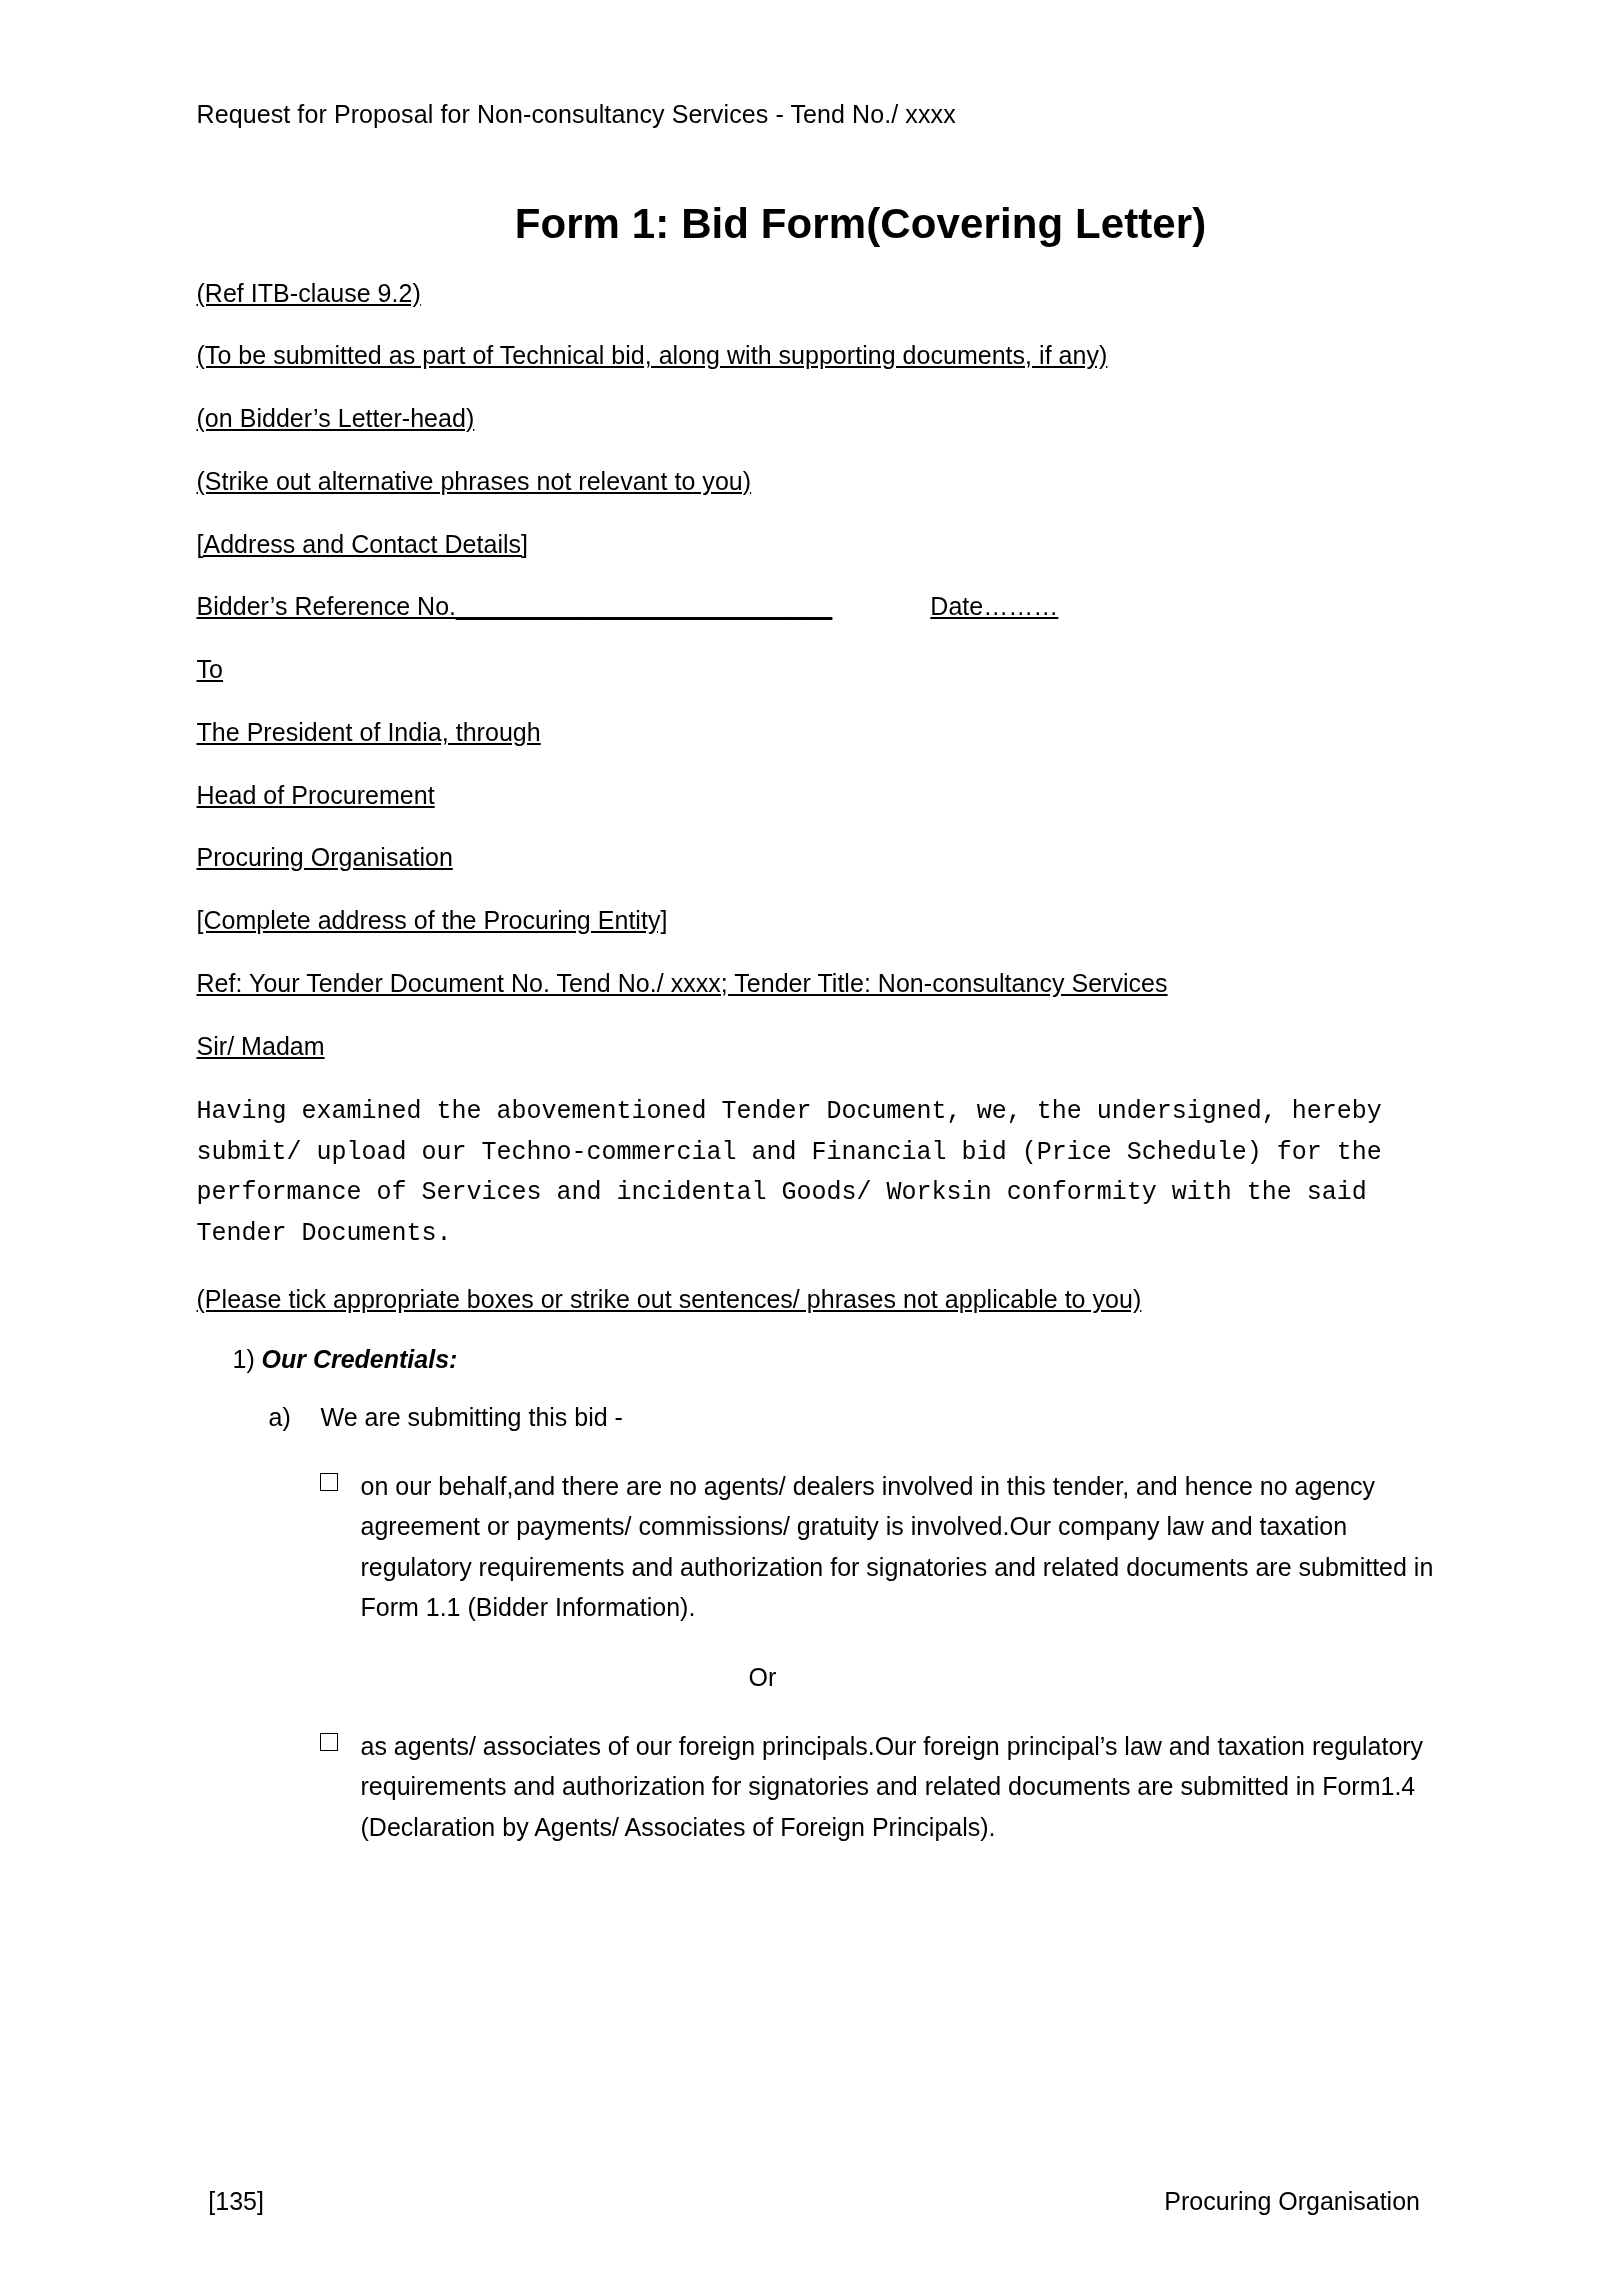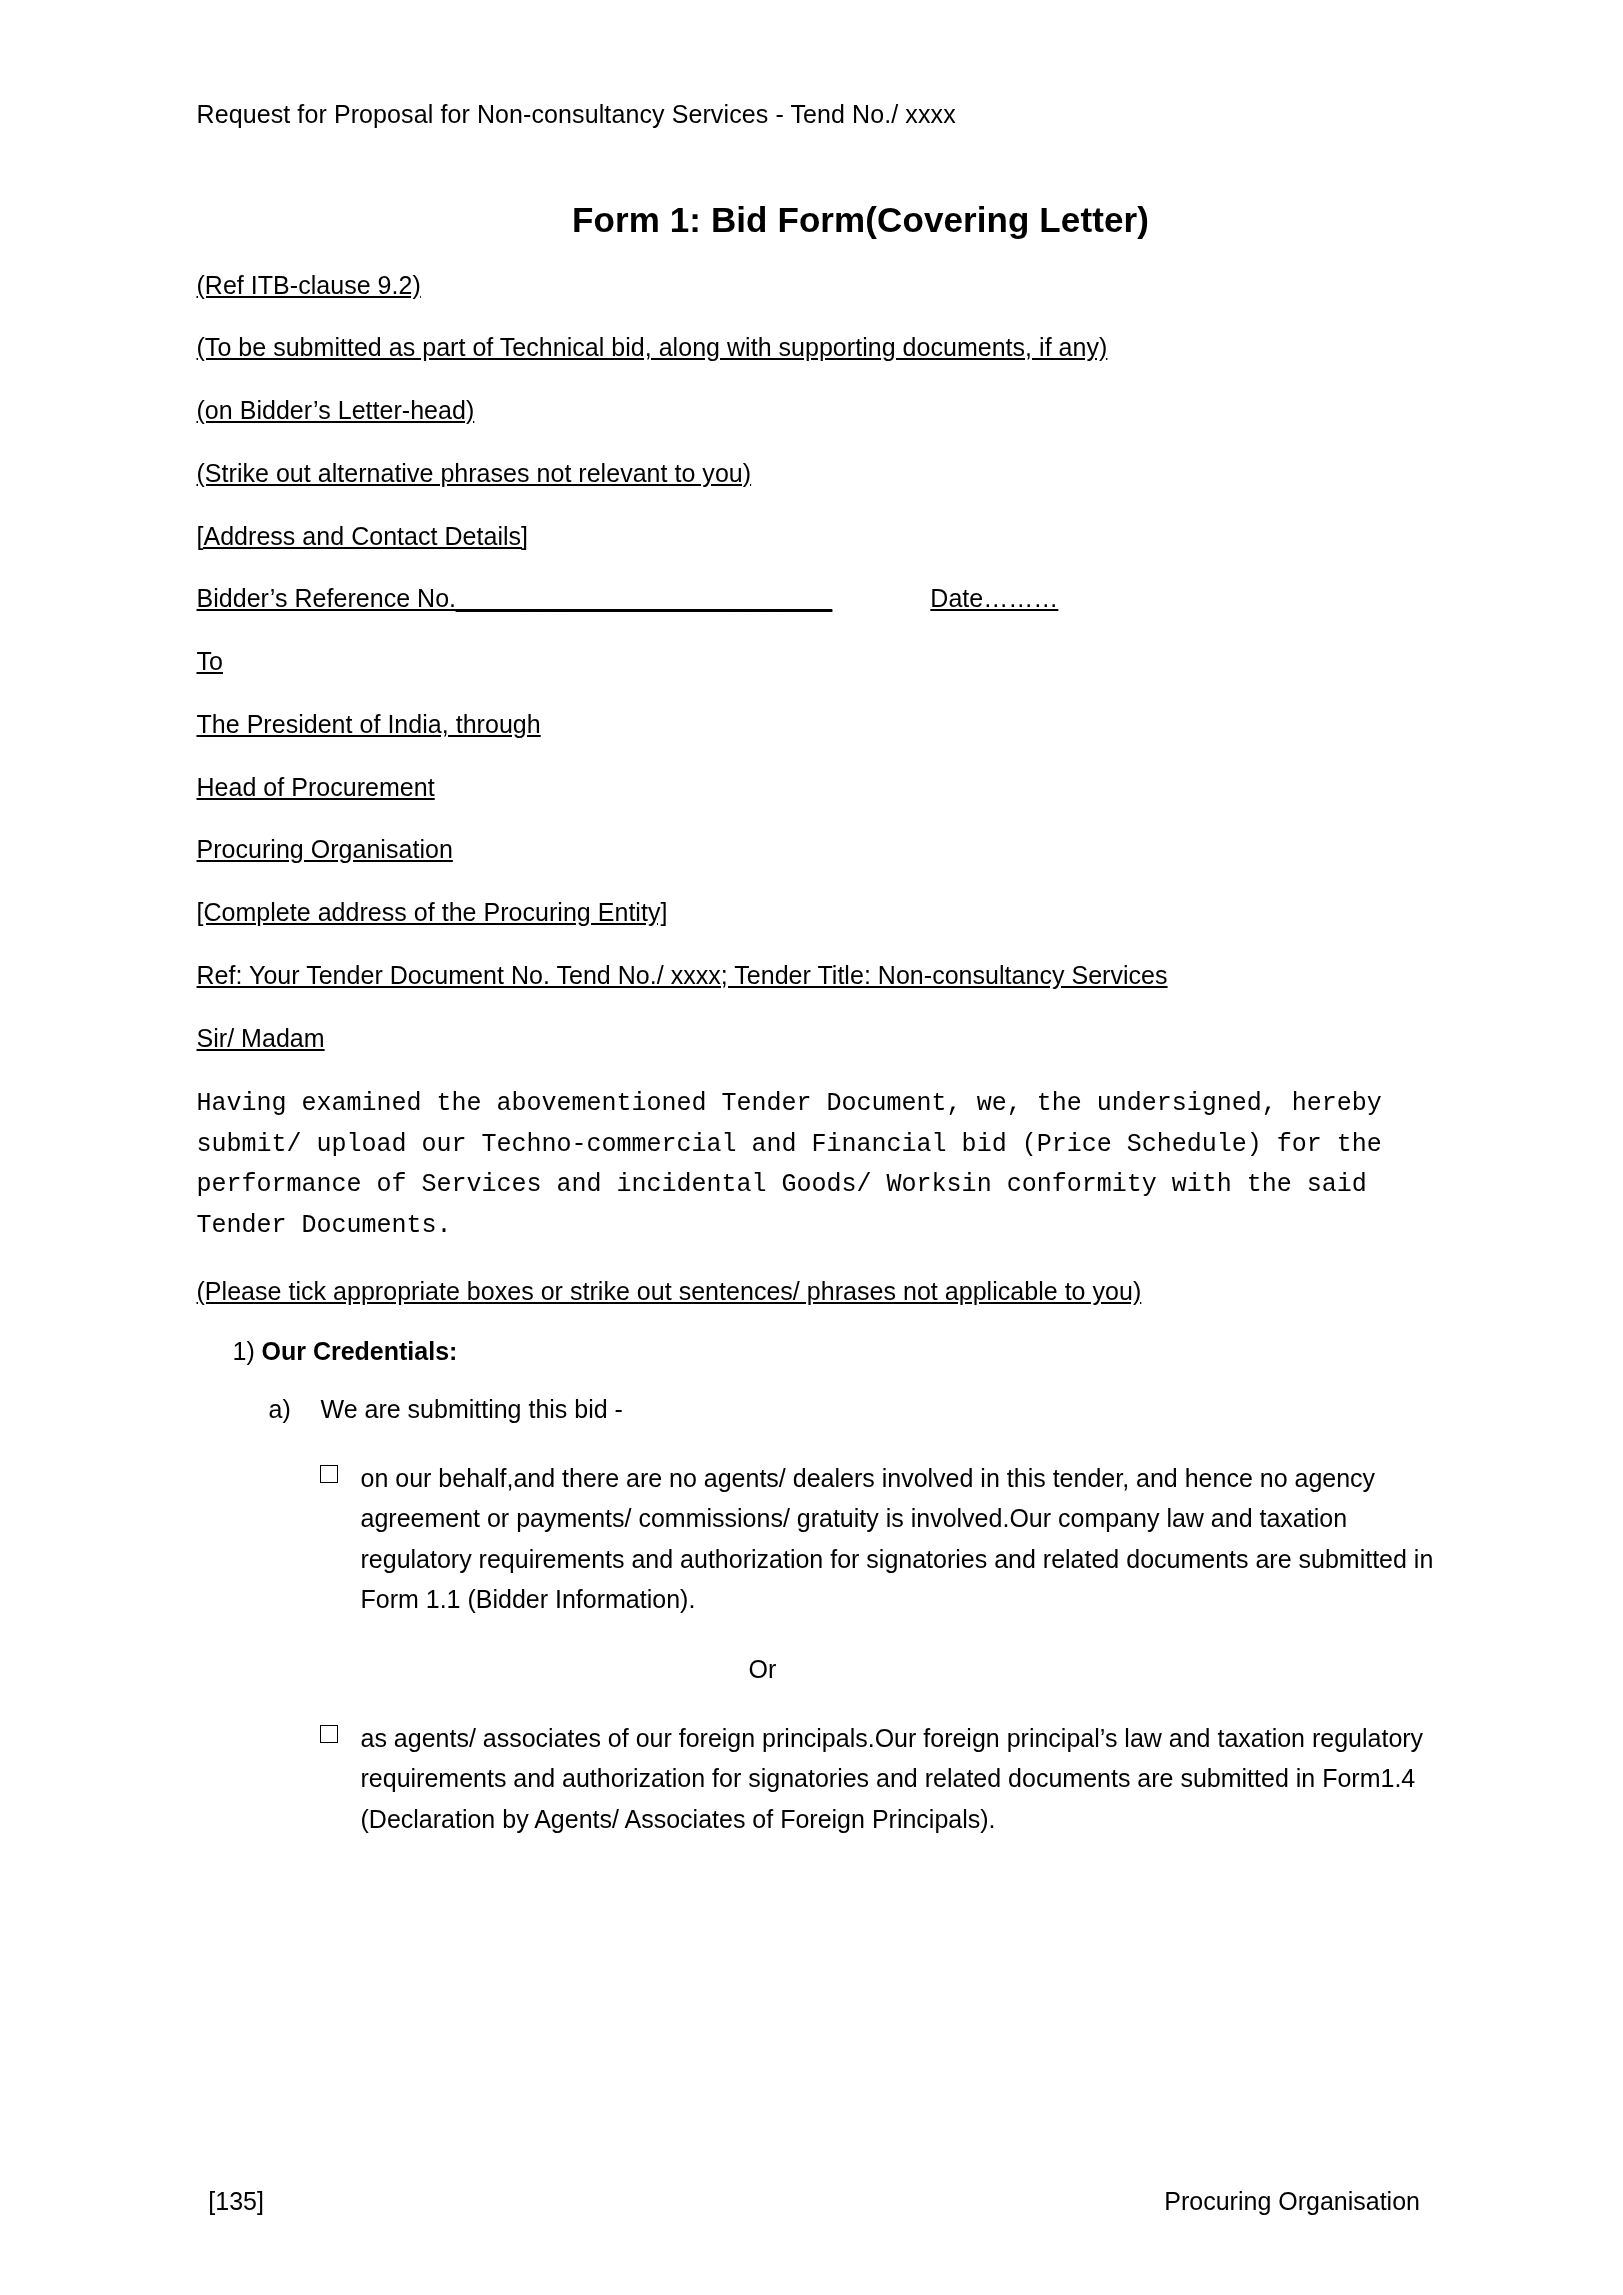--- a/index.html
+++ b/index.html
@@ -21,21 +21,21 @@
     overflow: hidden;
   }
   .header-line {
     font-size: 25px;
     line-height: 1.3;
     margin: 0 0 0 6.5px;
     letter-spacing: 0.1px;
   }
   .doc-title {
     text-align: center;
-    font-size: 35px;
+    font-size: 42px;
     font-weight: bold;
     margin: 69px 0 0 0;
     letter-spacing: 0.1px;
   }
   .para {
     font-size: 25px;
     line-height: 1.35;
     margin: 0 0 0 6.5px;
     padding-top: 29px;
     letter-spacing: 0.03px;
@@ -65,20 +65,21 @@
     margin-left: 6.5px;
   }
   .num-marker {
     width: 65px;
     flex: 0 0 65px;
     padding-left: 36px;
     box-sizing: border-box;
   }
   .num-text {
     font-weight: bold;
+    font-style: italic;
   }
   .alpha-item {
     display: flex;
     font-size: 25px;
     padding-top: 29px;
     margin-left: 6.5px;
   }
   .alpha-marker {
     width: 124px;
     flex: 0 0 124px;

